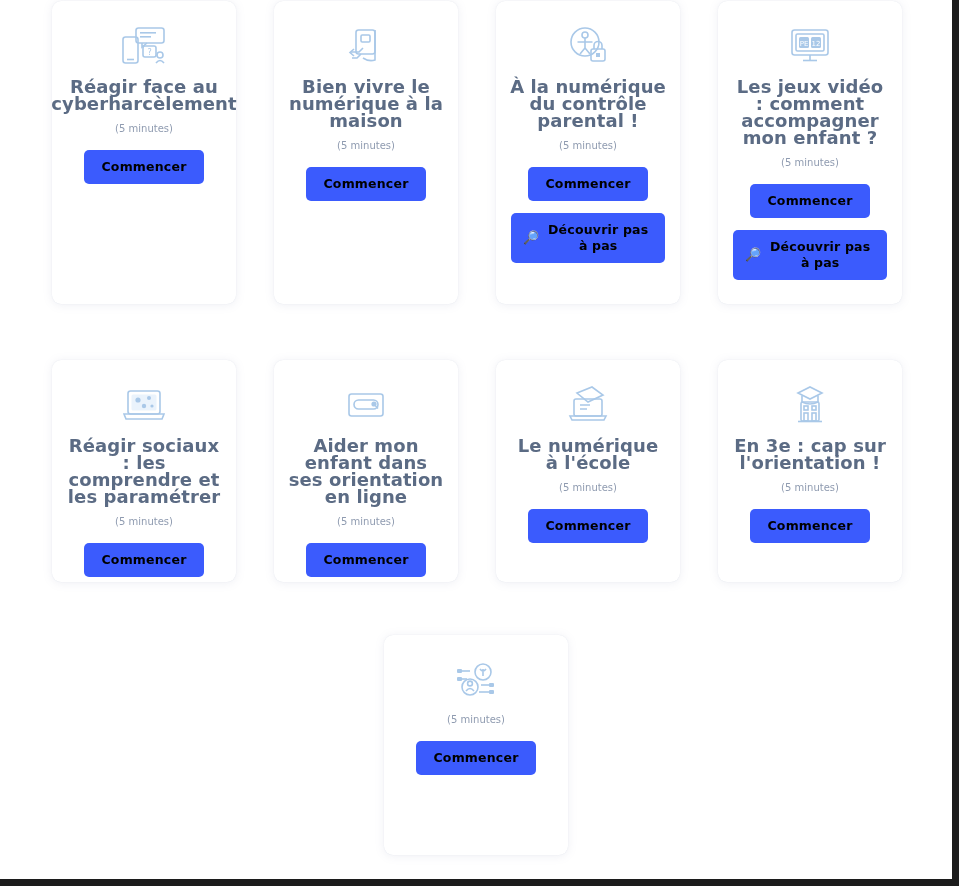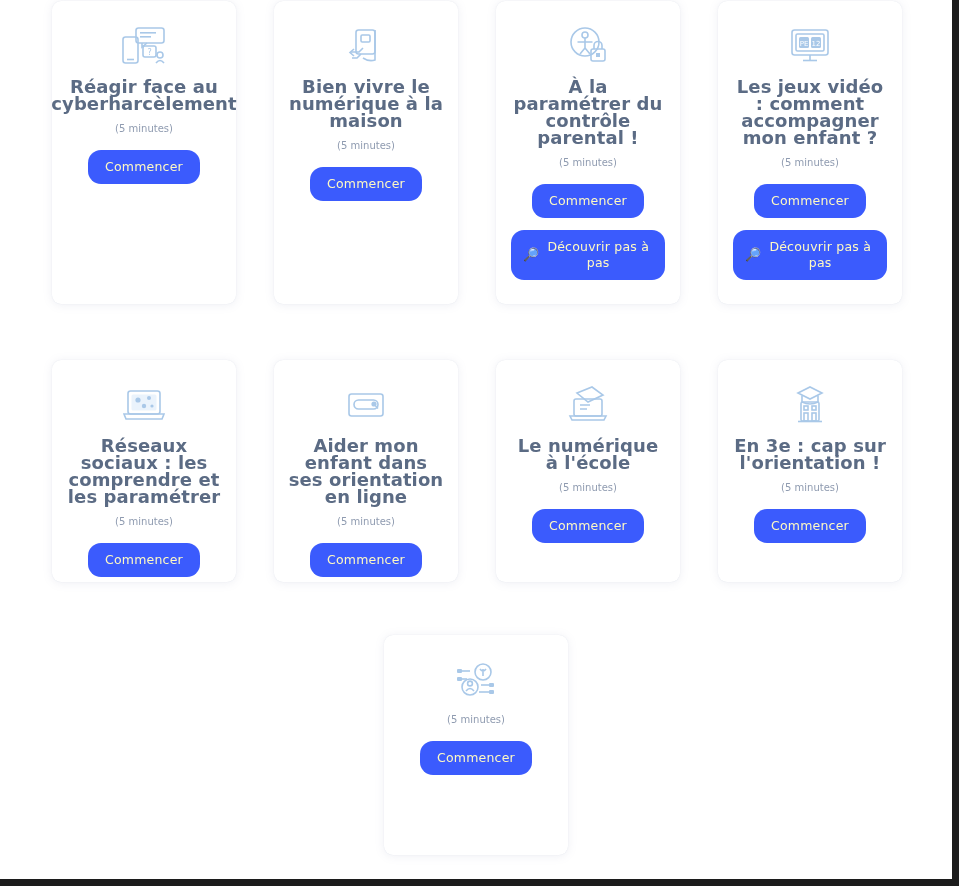--- a/index.html
+++ b/index.html
@@ -107,26 +107,26 @@
     line-height: 15px;
     color: #8f9bb0;
     margin-bottom: 14px;
   }
 
   .btn {
     display: inline-flex;
     align-items: center;
     justify-content: center;
     background: #3b5bfd;
-    color: #fef9c3;
+    color: #000000;
     border: none;
-    border-radius: 13px;
+    border-radius: 5px;
     font-family: "DejaVu Sans", "Liberation Sans", sans-serif;
     font-size: 12.5px;
-    font-weight: 400;
+    font-weight: 700;
     letter-spacing: 0.2px;
     cursor: pointer;
     line-height: 16px;
   }
 
   .btn-start {
     padding: 9px 17px;
   }
 
   .btn-discover {
@@ -187,21 +187,21 @@
       <span class="card-icon">
         <svg width="50" height="44" viewBox="0 0 50 44" fill="none" stroke="#a9c8e8" stroke-width="1.6">
           <circle cx="22" cy="18" r="14"></circle>
           <circle cx="22" cy="11" r="3"></circle>
           <path d="M22 14 L22 24 M14.5 18 L29.5 18 M22 24 L17 30 M22 24 L27 30"></path>
           <rect x="28" y="25" width="14" height="12" rx="2"></rect>
           <path d="M31 25 L31 21.5 a4 4 0 0 1 8 0 L39 25"></path>
           <rect x="33" y="29" width="4" height="4" fill="#a9c8e8" stroke="none"></rect>
         </svg>
       </span>
-      <div class="card-title">À la paramétrer du contrôle parental !</div>
+      <div class="card-title">À la numérique du contrôle parental !</div>
       <div class="card-duration">(5 minutes)</div>
       <button class="btn btn-start">Commencer</button>
       <button class="btn btn-discover">
         <span class="glyph">🔎</span>
         <span>Découvrir pas à pas</span>
       </button>
     </div>
 
     <div class="card">
       <span class="card-icon">
@@ -233,21 +233,21 @@
         <svg width="50" height="44" viewBox="0 0 50 44" fill="none" stroke="#a9c8e8" stroke-width="1.6">
           <rect x="9" y="8" width="32" height="23" rx="2.5"></rect>
           <rect x="12.5" y="11.5" width="25" height="16" rx="1.5" fill="#eaf3fc" stroke="none"></rect>
           <circle cx="19" cy="17" r="2.6" fill="#a9c8e8" stroke="none"></circle>
           <circle cx="30" cy="15" r="2" fill="#a9c8e8" stroke="none"></circle>
           <circle cx="25" cy="23" r="2.2" fill="#a9c8e8" stroke="none"></circle>
           <circle cx="33" cy="23" r="1.6" fill="#a9c8e8" stroke="none"></circle>
           <path d="M5 31 L45 31 L43 36 L7 36 Z"></path>
         </svg>
       </span>
-      <div class="card-title">Réseaux sociaux : les comprendre et les paramétrer</div>
+      <div class="card-title">Réagir sociaux : les comprendre et les paramétrer</div>
       <div class="card-duration">(5 minutes)</div>
       <button class="btn btn-start">Commencer</button>
     </div>
 
     <div class="card">
       <span class="card-icon">
         <svg width="50" height="44" viewBox="0 0 50 44" fill="none" stroke="#a9c8e8" stroke-width="1.6">
           <rect x="8" y="11" width="34" height="22" rx="2.5"></rect>
           <rect x="13" y="17" width="24" height="9" rx="4.5"></rect>
           <circle cx="33" cy="21" r="2.6" fill="#a9c8e8" stroke="none"></circle>

